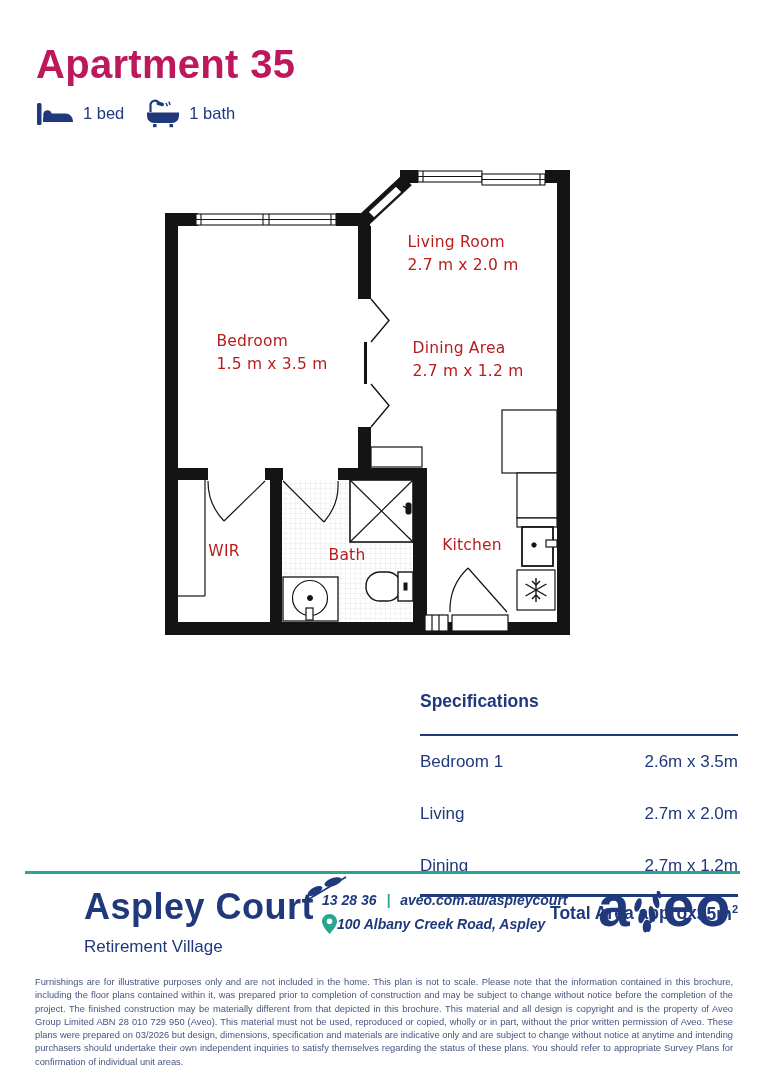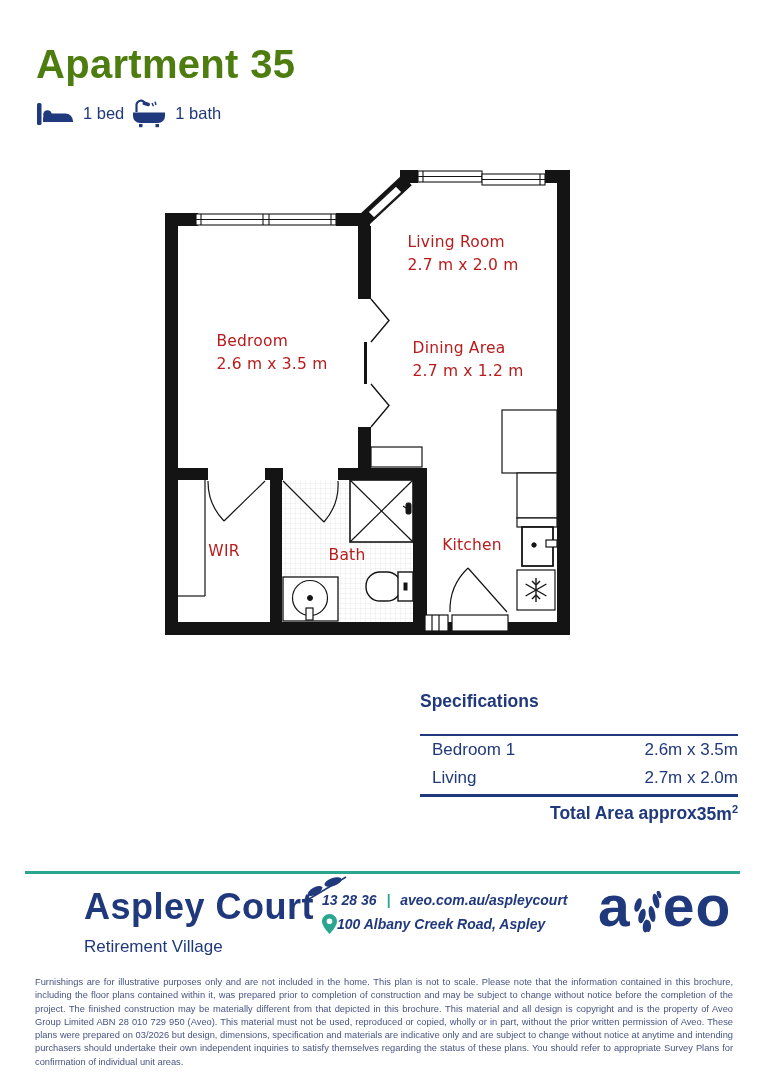--- a/index.html
+++ b/index.html
@@ -1,37 +1,37 @@
 <!DOCTYPE html>
 <html><head>
 <meta charset="utf-8">
 <style>
   html,body{margin:0;padding:0;background:#ffffff;}
   .page{position:relative;width:764px;height:1080px;background:#ffffff;overflow:hidden;
         font-family:"Liberation Sans",sans-serif;}
 
   
   .title{position:absolute;left:36px;top:42px;margin:0;font-size:40px;font-weight:bold;
-         color:#4d7c0f;letter-spacing:.3px;}
-  .features{position:absolute;left:36px;top:99px;display:flex;align-items:center;gap:8px;
+         color:#be185d;letter-spacing:.3px;}
+  .features{position:absolute;left:36px;top:99px;display:flex;align-items:center;gap:22px;
             color:#20397c;font-size:16.5px;}
   .feat{display:flex;align-items:center;gap:9px;}
   .feat svg{fill:#20397c;}
 
   
   .plan{position:absolute;left:160px;top:163px;width:420px;height:492px;}
   .room-label{position:absolute;transform:translate(-50%,-50%);
               font-family:"DejaVu Sans",sans-serif;font-size:15.5px;line-height:23px;
               color:#b91c1c;text-align:left;white-space:nowrap;letter-spacing:.2px;}
 
   
   .specs{position:absolute;left:420px;top:691px;width:318px;color:#20397c;}
   .specs h2{margin:0;font-size:17.5px;font-weight:bold;padding-bottom:22px;
             border-bottom:2px solid #20397c;}
-  .spec-row{display:flex;justify-content:space-between;font-size:17px;padding:4px 0;margin-left:12px;}
+  .spec-row{display:flex;justify-content:space-between;font-size:17px;padding:16px 0;}
   .spec-total{display:flex;justify-content:flex-end;font-size:17.5px;font-weight:bold;
               border-top:3px solid #20397c;padding-top:6px;margin-top:2px;}
   .spec-total sup{font-size:11px;}
 
   
   .footer-rule{position:absolute;left:25px;top:871px;width:715px;height:3px;background:#2aa58f;}
   .village{position:absolute;left:44px;top:886px;color:#20397c;margin-left:40px;}
   .village-name-wrap{position:relative;display:inline-block;}
   .village-name{font-size:36px;font-weight:bold;letter-spacing:.5px;}
   .leaf-sprig{position:absolute;left:218px;top:-12px;}
@@ -184,21 +184,21 @@
     <div class="room-label" style="left:303px;top:91px">
       <div>Living Room</div>
       <div>2.7 m x 2.0 m</div>
     </div>
     <div class="room-label" style="left:308px;top:197px">
       <div>Dining Area</div>
       <div>2.7 m x 1.2 m</div>
     </div>
     <div class="room-label" style="left:112px;top:190px">
       <div>Bedroom</div>
-      <div>2.6 m x 3.5 m</div>
+      <div>1.5 m x 3.5 m</div>
     </div>
     <div class="room-label" style="left:64px;top:388px">
       <div>WIR</div>
     </div>
     <div class="room-label" style="left:187px;top:392px">
       <div>Bath</div>
     </div>
     <div class="room-label" style="left:312px;top:382px">
       <div>Kitchen</div>
     </div>
@@ -206,20 +206,24 @@
 
   <section class="specs">
     <h2>Specifications</h2>
     <div class="spec-row">
       <span>Bedroom 1</span>
       <span>2.6m x 3.5m</span>
     </div>
     <div class="spec-row">
       <span>Living</span>
       <span>2.7m x 2.0m</span>
+    </div>
+    <div class="spec-row">
+      <span>Dining</span>
+      <span>2.7m x 1.2m</span>
     </div>
     <div class="spec-total">
       <span>Total Area approx</span>
       <span><span>35m</span><sup>2</sup></span>
     </div>
   </section>
 
   <div class="footer-rule"></div>
 
   <div class="village">

